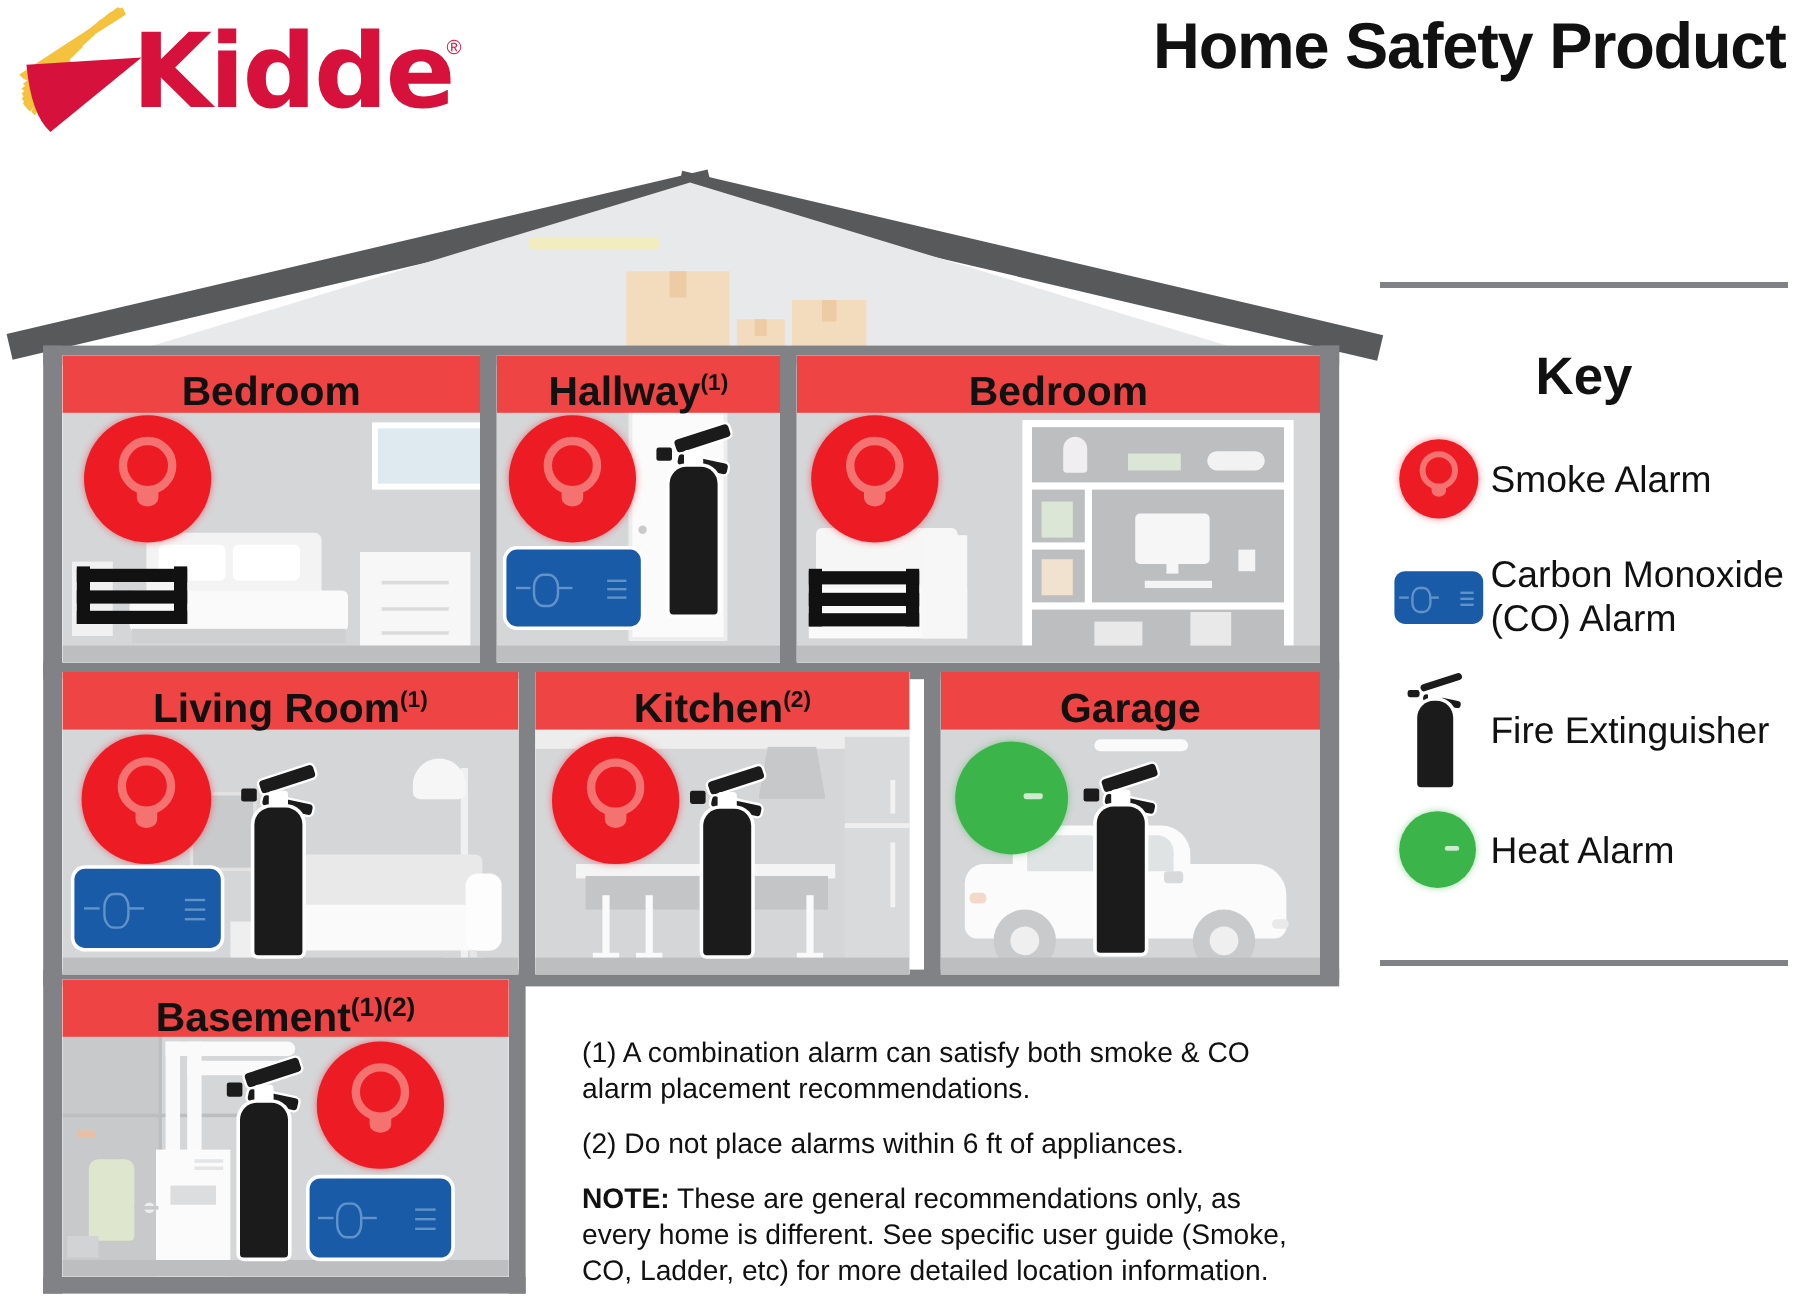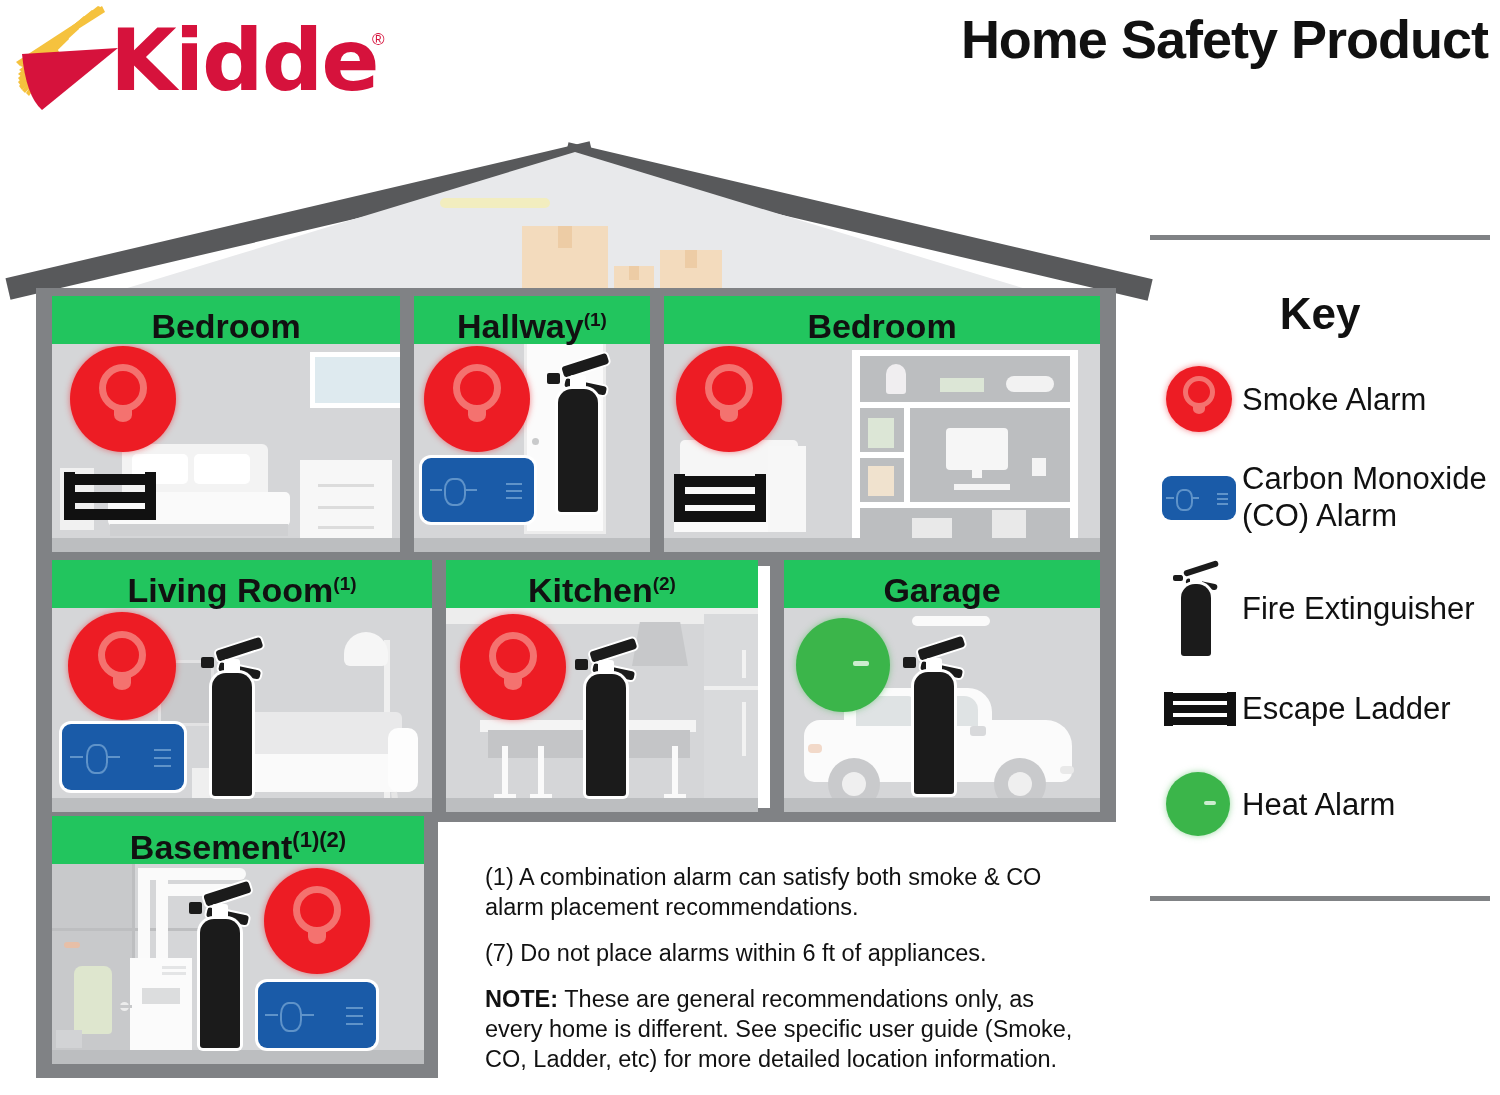--- a/index.html
+++ b/index.html
@@ -33,21 +33,21 @@
     position:absolute;left:50%;top:14px;margin-left:-520px;width:0;height:0;
     border-left:520px solid transparent;border-right:520px solid transparent;
     border-bottom:158px solid #E8E9EB;
   }
   #attic .lamp{position:absolute;left:400px;top:60px;width:110px;height:10px;background:#F2EDBF;border-radius:5px;}
   .box{position:absolute;background:#F3DBBD;}
   .box .flap{position:absolute;left:50%;top:0;margin-left:-7px;width:14px;height:22px;background:#EDCCA5;}
   
   .room{position:absolute;background:#fff;border:0;overflow:hidden;}
   .room .label{
-    position:absolute;left:0;top:0;width:100%;height:48px;background:#22c55e;
+    position:absolute;left:0;top:0;width:100%;height:48px;background:#ef4444;
     text-align:center;font-size:34px;font-weight:bold;line-height:48px;
     font-family:"Liberation Sans Narrow","Liberation Sans",sans-serif;color:#111;
     white-space:nowrap;z-index:6;
   }
   .room .label .sup{font-size:19px;vertical-align:super;font-weight:bold;}
   .room .scene{position:absolute;left:0;top:46px;right:0;bottom:0;background:#D5D6D8;overflow:hidden;}
   .room .floor{position:absolute;left:0;bottom:0;width:100%;height:14px;background:#BCBEC0;}
   
   .smoke{
     position:absolute;border-radius:50%;background:#ED1C24;
@@ -464,42 +464,30 @@
         <div class="pin"></div>
         <div class="handle"></div>
         <div class="lever"></div>
         <div class="neck"></div>
         <div class="body"></div>
       </div>
     </div>
     <div class="keylabel">Fire Extinguisher</div>
   </div>
 
-  <div class="keyrow" style="min-height:96px;">
-    <div class="keyicon" style="height:96px;">
-      <div class="ladder" style="left:14px;top:32px;width:72px;height:34px;position:absolute;">
-        <div class="rail" style="left:0;width:9px;"></div>
-        <div class="rail" style="right:0;width:9px;"></div>
-        <div class="rung" style="top:1px;height:8px;"></div>
-        <div class="rung" style="top:13px;height:8px;"></div>
-        <div class="rung" style="top:25px;height:8px;"></div>
-      </div>
-    </div>
-    <div class="keylabel">Escape Ladder</div>
-  </div>
 
   <div class="keyrow" style="min-height:96px;">
     <div class="keyicon" style="height:96px;">
       <div class="heat" style="left:16px;top:16px;width:64px;height:64px;position:absolute;">
         <div class="dash" style="width:12px;height:4px;"></div>
       </div>
     </div>
     <div class="keylabel">Heat Alarm</div>
   </div>
 
   <div class="rule" style="margin-top:44px;"></div>
 </div>
 
 <div id="notes">
   <p>(1) A combination alarm can satisfy both smoke &amp; CO alarm placement recommendations.</p>
-  <p>(7) Do not place alarms within 6 ft of appliances.</p>
+  <p>(2) Do not place alarms within 6 ft of appliances.</p>
   <p><b>NOTE:</b><span> These are general recommendations only, as every home is different. See specific user guide (Smoke, CO, Ladder, etc) for more detailed location information.</span></p>
 </div>
 
 </body></html>

